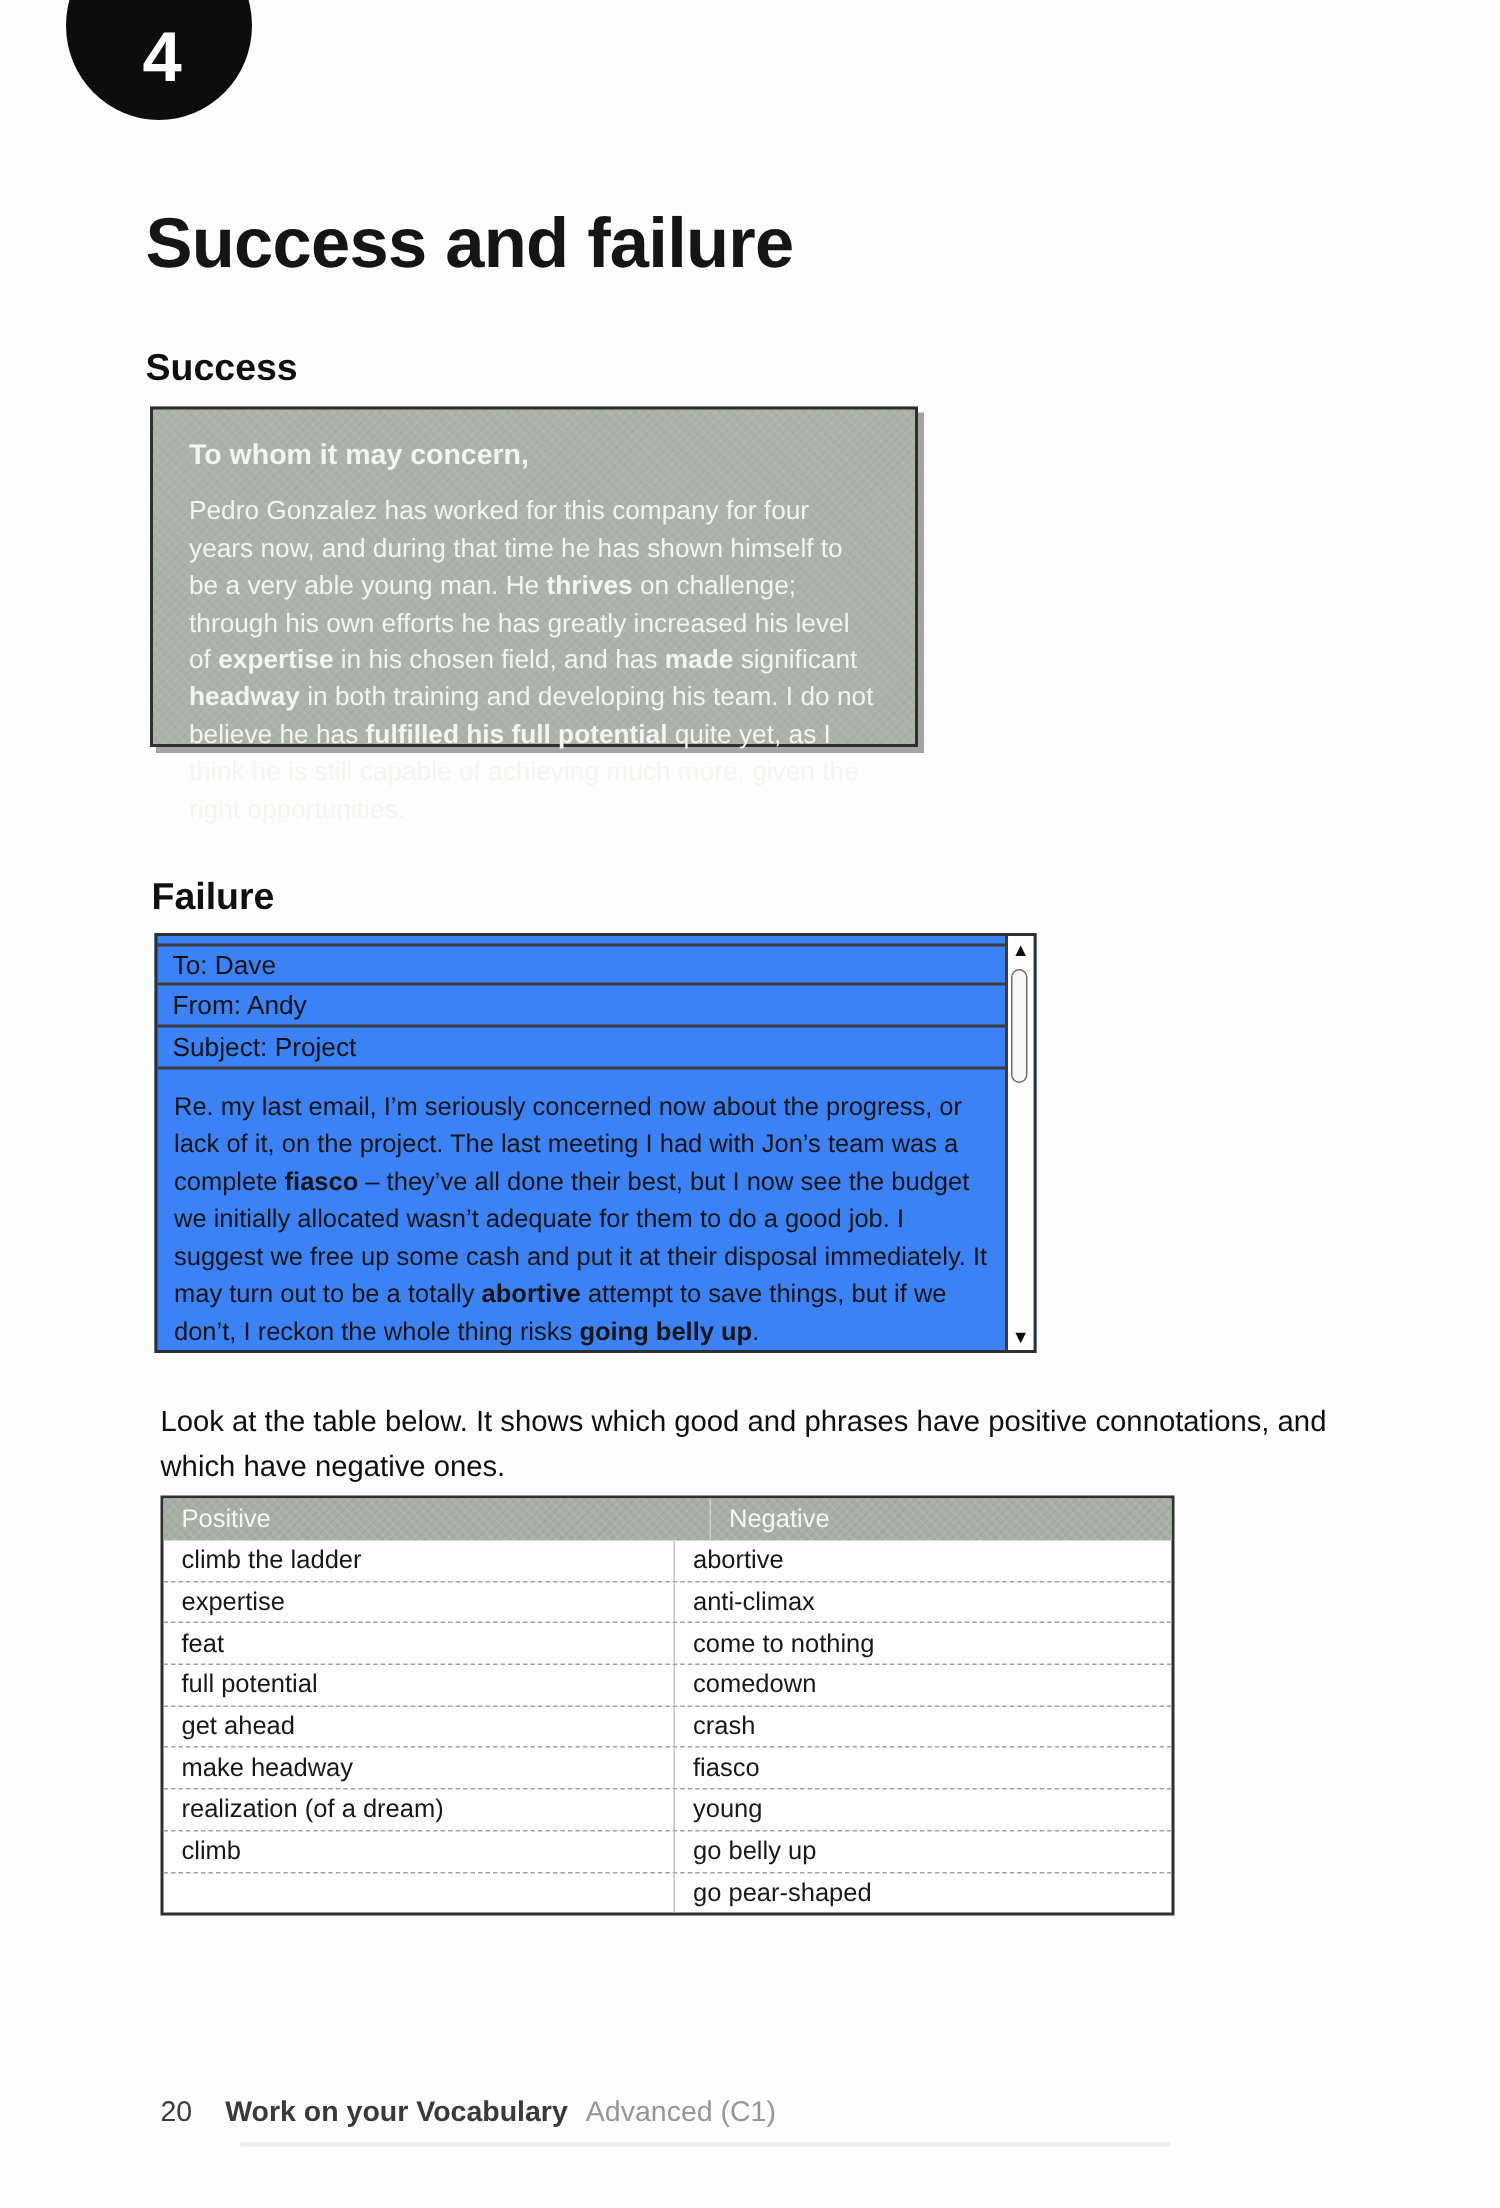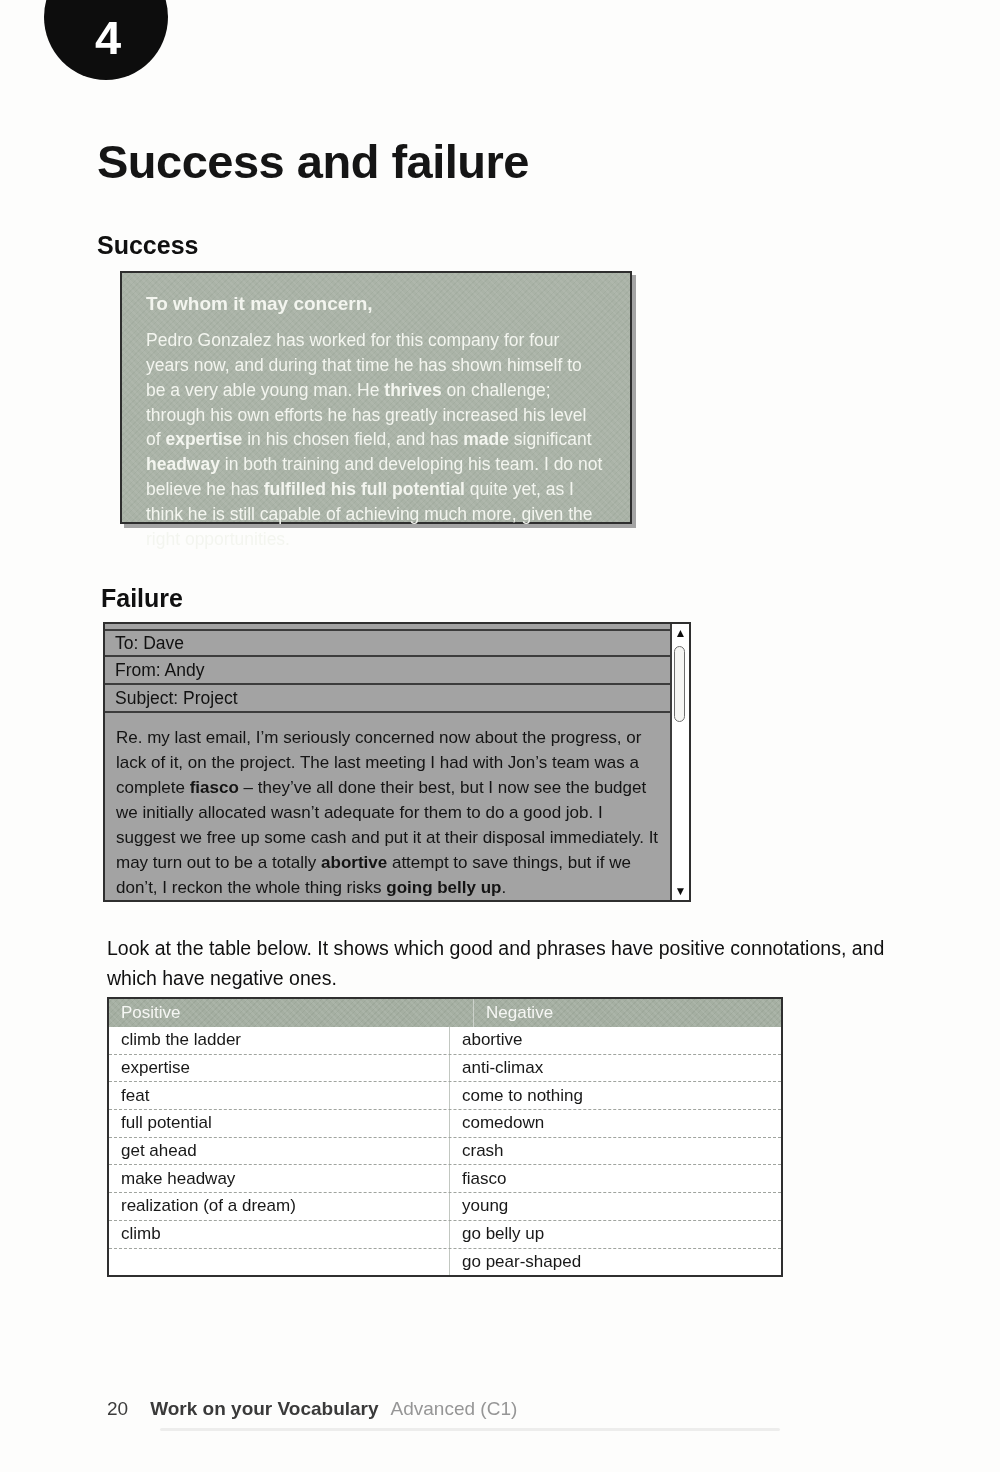--- a/index.html
+++ b/index.html
@@ -23,39 +23,38 @@
   .page-title {
     position:absolute; left:97px; top:134px; font-size:47px; font-weight:700;
     letter-spacing:-0.5px; color:#151515;
   }
   .section-heading { position:absolute; font-size:25px; font-weight:700; color:#101010; }
   .heading-success { left:97px; top:231px; }
   .heading-failure { left:101px; top:584px; }
 
   
   .letter-box {
-    position:absolute; left:100px; top:271px; width:512px; height:253px;
+    position:absolute; left:100px; top:271px; width:512px; height:227px;
     background-color:#aab3a7;
     background-image:
       repeating-linear-gradient(45deg, rgba(255,255,255,.06) 0 2px, rgba(0,0,0,0) 2px 5px),
       repeating-linear-gradient(-45deg, rgba(40,60,40,.05) 0 1px, rgba(0,0,0,0) 1px 4px);
     border:2px solid #2e2e2e;
     box-shadow:4px 4px 0 rgba(75,75,75,.5);
     padding:20px 26px 0 24px;
     color:#f3f5ef;
-    margin-left:20px;
   }
   .letter-salutation { font-size:19px; font-weight:700; margin-bottom:13px; }
   .letter-body { font-size:17.5px; line-height:1.42; }
   .letter-body b, .email-body b { font-weight:700; }
 
   
   .email-window {
     position:absolute; left:103px; top:622px; width:588px; height:280px;
-    background:#a3a3a3; border:2px solid #2f2f2f; display:flex;
+    background:#3b82f6; border:2px solid #2f2f2f; display:flex;
   }
   .email-main { flex:1 1 auto; display:flex; flex-direction:column; min-width:0; }
   .email-fields { padding-top:5px; }
   .email-field {
     height:28px; display:flex; align-items:center; padding-left:10px;
     font-size:17.5px; color:#111; border-bottom:2px solid #3c3c3c;
   }
   .email-field:first-child { border-top:2px solid #3c3c3c; }
   .email-body {
     flex:1 1 auto; padding:13px 6px 0 11px; font-size:17px; line-height:1.47; color:#141414;

